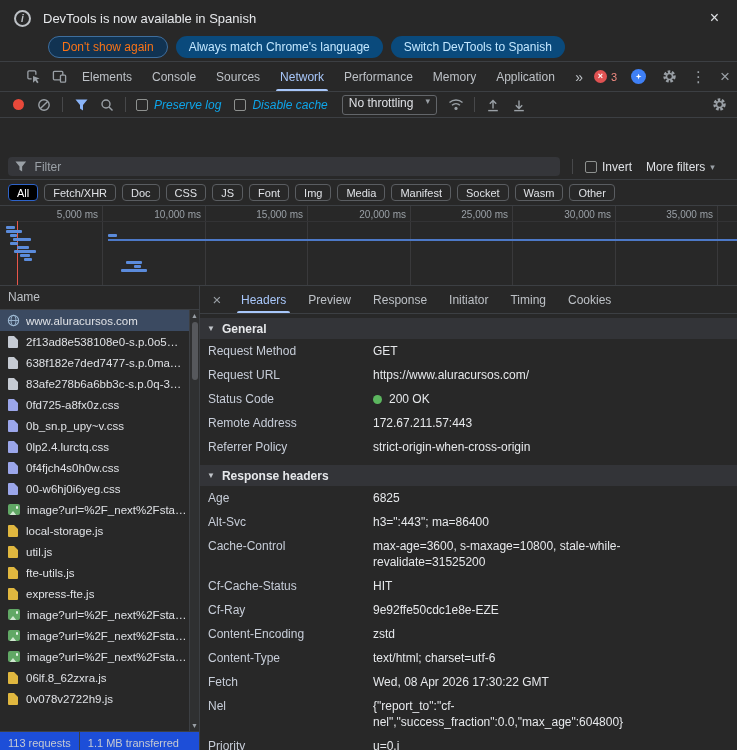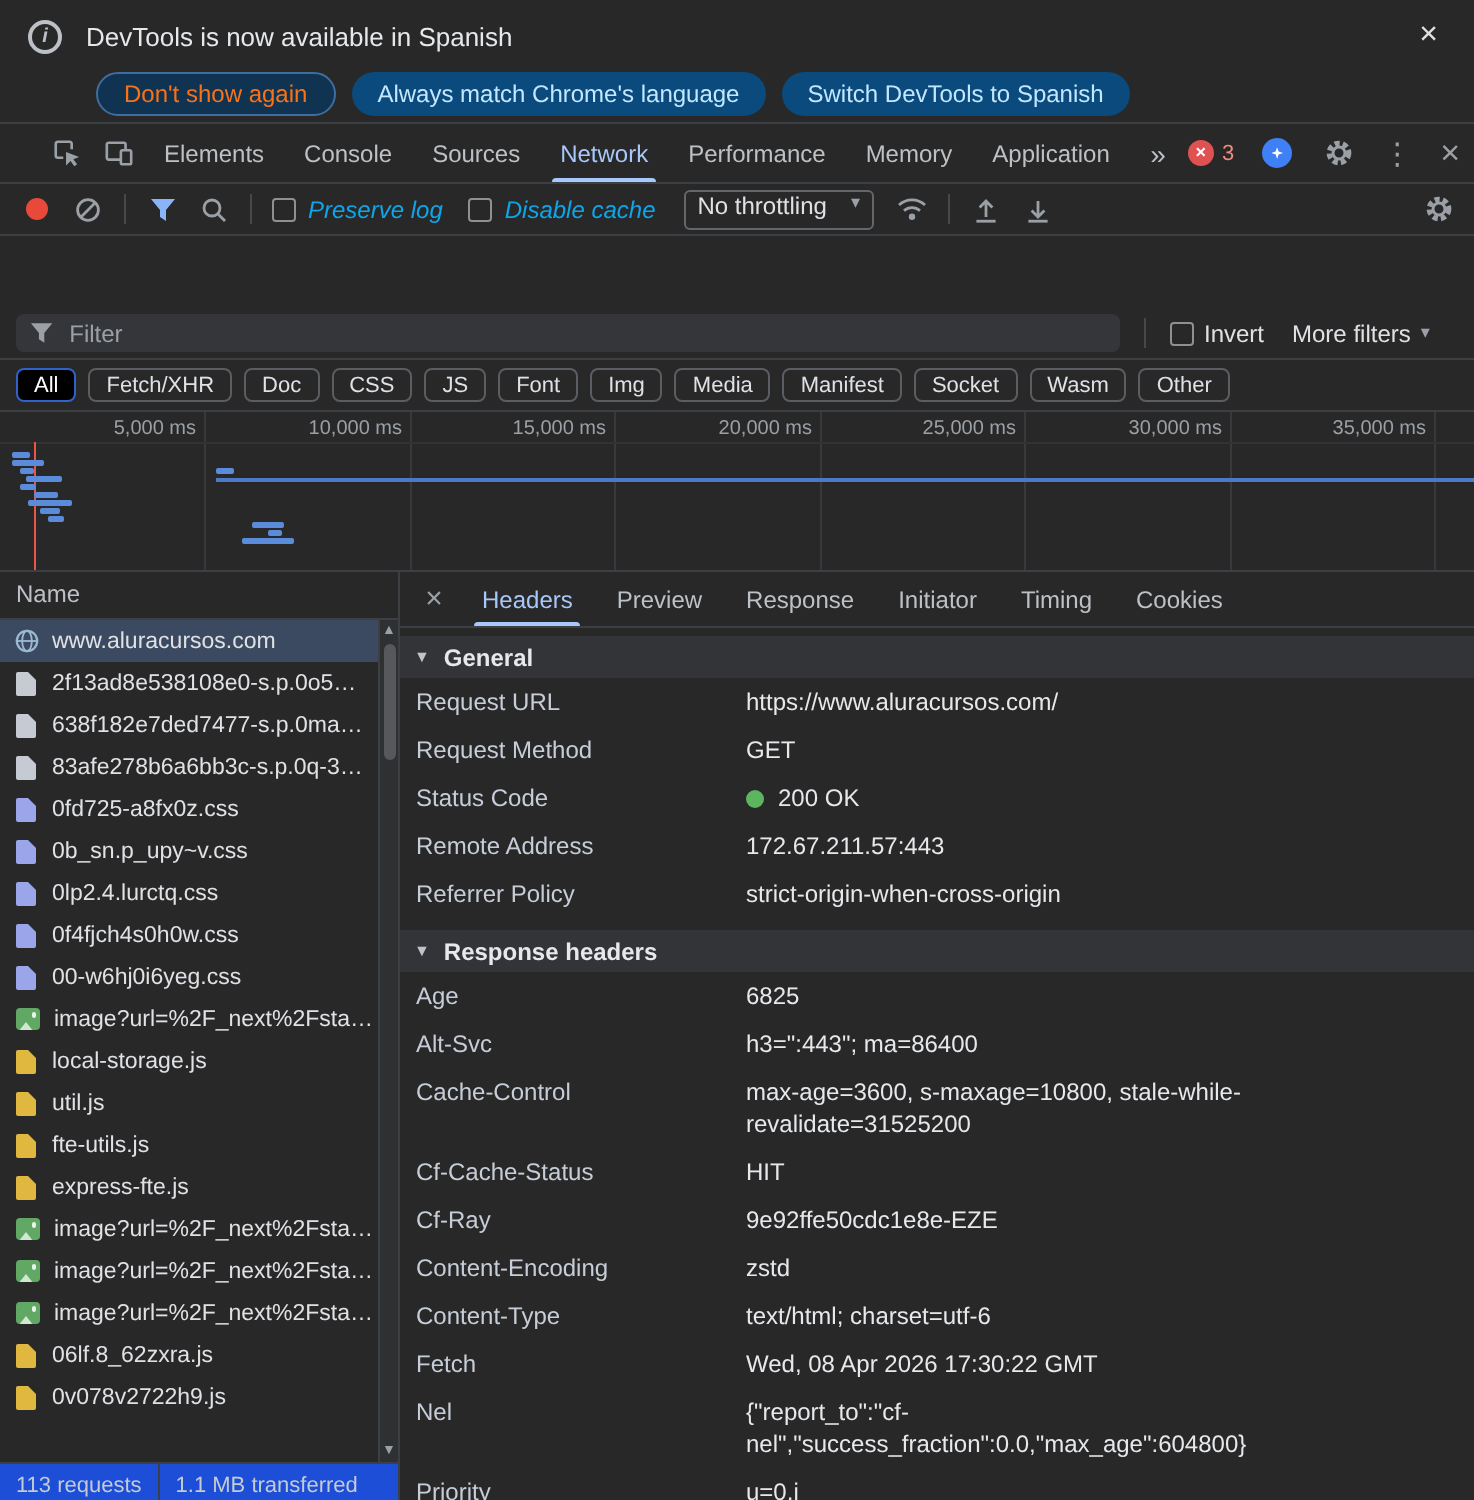--- a/index.html
+++ b/index.html
@@ -439,26 +439,26 @@
         <div class="dtab" data-interactable="true">Initiator</div>
         <div class="dtab" data-interactable="true">Timing</div>
         <div class="dtab" data-interactable="true">Cookies</div>
       </div>
 
       <div class="sec-strip" data-interactable="true">
         <span class="sec-arrow" data-interactable="false">▼</span>
         <span data-interactable="false">General</span>
       </div>
       <div class="kv" data-interactable="false">
+        <span class="k" data-interactable="false">Request Method</span>
+        <span class="v" data-interactable="false">GET</span>
+      </div>
+      <div class="kv" data-interactable="false">
         <span class="k" data-interactable="false">Request URL</span>
         <span class="v" data-interactable="false">https://www.aluracursos.com/</span>
-      </div>
-      <div class="kv" data-interactable="false">
-        <span class="k" data-interactable="false">Request Method</span>
-        <span class="v" data-interactable="false">GET</span>
       </div>
       <div class="kv" data-interactable="false">
         <span class="k" data-interactable="false">Status Code</span>
         <span class="v"><span class="status-dot" data-interactable="false"></span><span data-interactable="false">200 OK</span></span>
       </div>
       <div class="kv" data-interactable="false">
         <span class="k" data-interactable="false">Remote Address</span>
         <span class="v" data-interactable="false">172.67.211.57:443</span>
       </div>
       <div class="kv" data-interactable="false">

